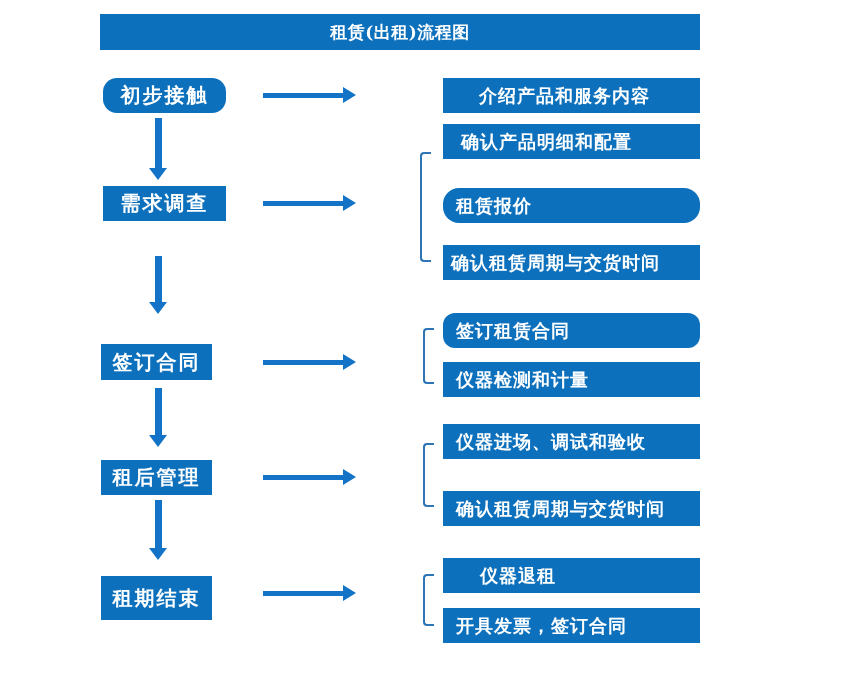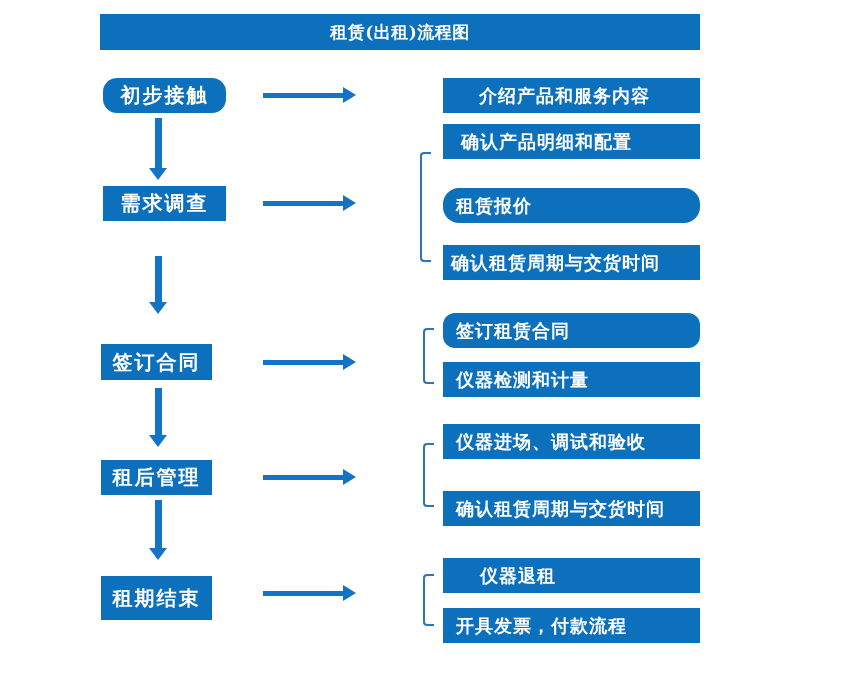--- a/index.html
+++ b/index.html
@@ -141,15 +141,15 @@
 
   <div class="rbox" style="top:78px;padding-left:36px;">介绍产品和服务内容</div>
   <div class="rbox" style="top:124px;padding-left:18px;">确认产品明细和配置</div>
   <div class="rbox" style="top:188px;border-radius:16px;">租赁报价</div>
   <div class="rbox" style="top:245px;padding-left:8px;">确认租赁周期与交货时间</div>
   <div class="rbox" style="top:313px;border-radius:12px;">签订租赁合同</div>
   <div class="rbox" style="top:362px;">仪器检测和计量</div>
   <div class="rbox" style="top:424px;">仪器进场、调试和验收</div>
   <div class="rbox" style="top:491px;">确认租赁周期与交货时间</div>
   <div class="rbox" style="top:558px;padding-left:37px;">仪器退租</div>
-  <div class="rbox" style="top:608px;">开具发票，付款流程</div>
+  <div class="rbox" style="top:608px;">开具发票，签订合同</div>
 
 </div>
 
 </body></html>

